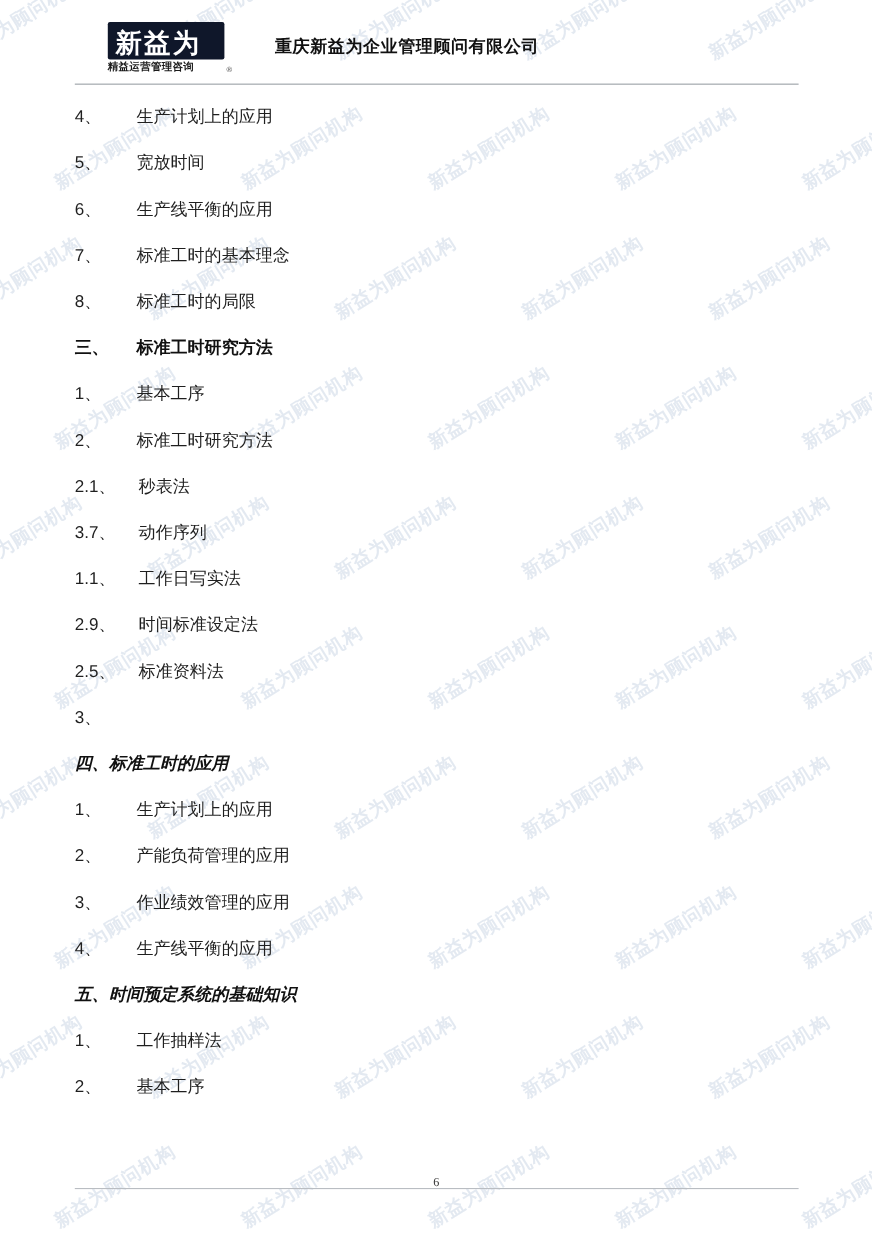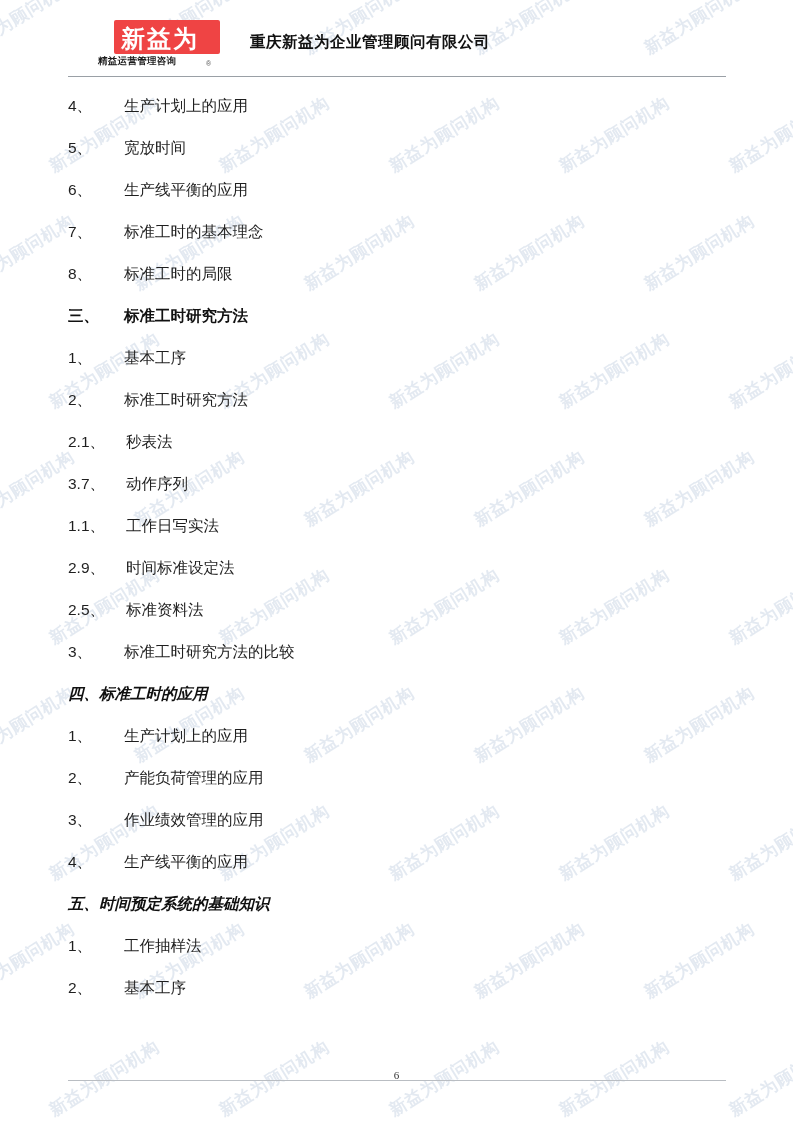--- a/index.html
+++ b/index.html
@@ -49,24 +49,24 @@
   }
   .logo {
     position: absolute;
     left: 98px;
     top: 20px;
     width: 118px;
     height: 48px;
   }
   .logo-box {
     position: absolute;
-    left: 16px; top: 0;
+    left: 0; top: 0;
     width: 106px;
     height: 34px;
-    background: #ef4444;
+    background: #0f172a;
     border-radius: 2px;
   }
   .logo-box span {
     position: absolute;
     left: 7px; top: 3px;
     font-size: 24px;
     font-weight: 700;
     color: #ffffff;
     letter-spacing: 2px;
     font-family: "Liberation Sans", sans-serif;
@@ -302,21 +302,20 @@
       <div class="toc-row level3">
         <span class="toc-num wide">2.9、</span>
         <span class="toc-text">时间标准设定法</span>
       </div>
       <div class="toc-row level3">
         <span class="toc-num wide">2.5、</span>
         <span class="toc-text">标准资料法</span>
       </div>
       <div class="toc-row level2">
         <span class="toc-num">3、</span>
-        <span class="toc-text">标准工时研究方法的比较</span>
       </div>
       <div class="toc-row level1 joined">
         <span class="toc-num wide">四、标准工时的应用</span>
         <span class="toc-text"></span>
       </div>
       <div class="toc-row level2">
         <span class="toc-num">1、</span>
         <span class="toc-text">生产计划上的应用</span>
       </div>
       <div class="toc-row level2">

